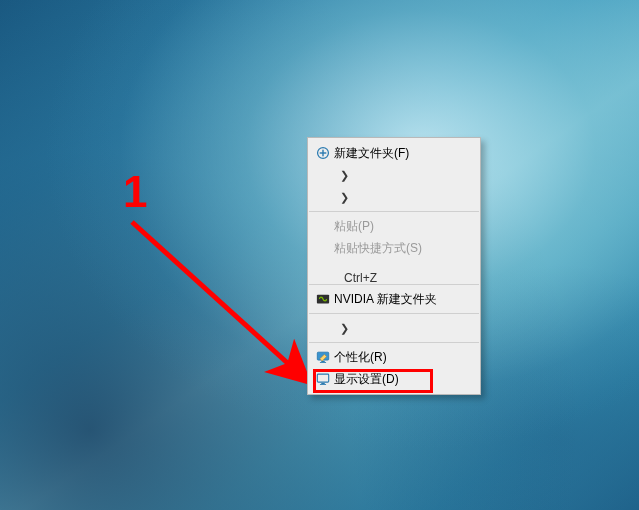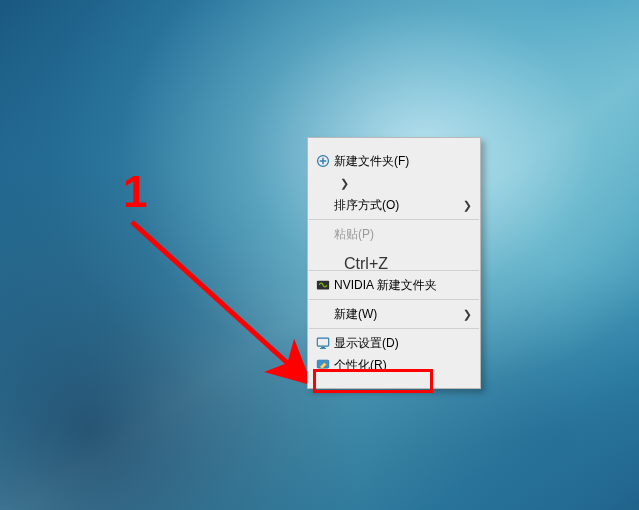--- a/index.html
+++ b/index.html
@@ -50,21 +50,21 @@
     pointer-events: none;
   }
   .context-menu {
     position: absolute;
     left: 307px;
     top: 137px;
     width: 172px;
     background: #eeeeee;
     border: 1px solid #b9b9b9;
     box-shadow: 4px 4px 6px rgba(0,0,0,0.25);
-    padding: 12px 0;
+    padding: 4px 0;
     color: #000;
   }
   .menu-item {
     display: flex;
     align-items: center;
     height: 22px;
     padding: 0 8px 0 4px;
     white-space: nowrap;
     cursor: default;
   }
@@ -80,21 +80,21 @@
   }
   .label {
     flex: 1 1 auto;
     overflow: hidden;
     text-overflow: ellipsis;
   }
   .shortcut {
     flex: 0 0 auto;
     margin-left: 10px;
     color: #333;
-    font-size: 16px;
+    font-size: 12px;
     margin-top: 16px;
   }
   .submenu-arrow {
     flex: 0 0 auto;
     margin-left: 6px;
     color: #3a3a3a;
     font-size: 11px;
     line-height: 1;
   }
   .separator {
@@ -132,32 +132,35 @@
       <span class="label">新建文件夹(F)</span>
     </div>
 
     <div class="menu-item">
       <span class="icon-slot"></span>
       <span class="submenu-arrow">❯</span>
     </div>
 
     <div class="menu-item">
       <span class="icon-slot"></span>
-      <span class="label">排序方式(O)</span>
       <span class="submenu-arrow">❯</span>
     </div>
 
 
     <div class="separator"></div>
 
     <div class="menu-item disabled">
       <span class="icon-slot"></span>
       <span class="label">粘贴(P)</span>
     </div>
 
+    <div class="menu-item disabled">
+      <span class="icon-slot"></span>
+      <span class="label">粘贴快捷方式(S)</span>
+    </div>
 
     <div class="menu-item">
       <span class="icon-slot"></span>
       <span class="shortcut">Ctrl+Z</span>
     </div>
 
     <div class="separator"></div>
 
     <div class="menu-item">
       <span class="icon-slot">
@@ -167,46 +170,45 @@
           </svg>
       </span>
       <span class="label">NVIDIA 新建文件夹</span>
     </div>
 
     <div class="separator"></div>
 
 
     <div class="menu-item">
       <span class="icon-slot"></span>
-      <span class="label">新建(W)</span>
       <span class="submenu-arrow">❯</span>
     </div>
 
     <div class="separator"></div>
-
-    <div class="menu-item">
-      <span class="icon-slot">
-        <svg width="14" height="14" viewBox="0 0 16 16">
-            <rect x="1.5" y="2.5" width="13" height="9" rx="1" fill="none" stroke="#2a7ab0" stroke-width="1.3"></rect>
-            <rect x="6" y="12.5" width="4" height="1.2" fill="#2a7ab0"></rect>
-            <rect x="4.5" y="13.7" width="7" height="1" fill="#2a7ab0"></rect>
-          </svg>
-      </span>
-      <span class="label">显示设置(D)</span>
-    </div>
 
     <div class="menu-item">
       <span class="icon-slot">
         <svg width="14" height="14" viewBox="0 0 16 16">
             <rect x="1.5" y="2.5" width="13" height="9" rx="1" fill="#3a93cf" stroke="#2a7ab0" stroke-width="1"></rect>
             <rect x="6" y="12.5" width="4" height="1.2" fill="#2a7ab0"></rect>
             <rect x="4.5" y="13.7" width="7" height="1" fill="#2a7ab0"></rect>
             <path d="M9.5 5 L12 7.5 L7 12.5 L4.5 10 Z" fill="#ffd36b" stroke="#b8892e" stroke-width="0.6"></path>
           </svg>
       </span>
       <span class="label">个性化(R)</span>
     </div>
 
+    <div class="menu-item">
+      <span class="icon-slot">
+        <svg width="14" height="14" viewBox="0 0 16 16">
+            <rect x="1.5" y="2.5" width="13" height="9" rx="1" fill="none" stroke="#2a7ab0" stroke-width="1.3"></rect>
+            <rect x="6" y="12.5" width="4" height="1.2" fill="#2a7ab0"></rect>
+            <rect x="4.5" y="13.7" width="7" height="1" fill="#2a7ab0"></rect>
+          </svg>
+      </span>
+      <span class="label">显示设置(D)</span>
+    </div>
+
   </div>
 
   <div class="annot-box"></div>
 
 </div>
 
 </body></html>

